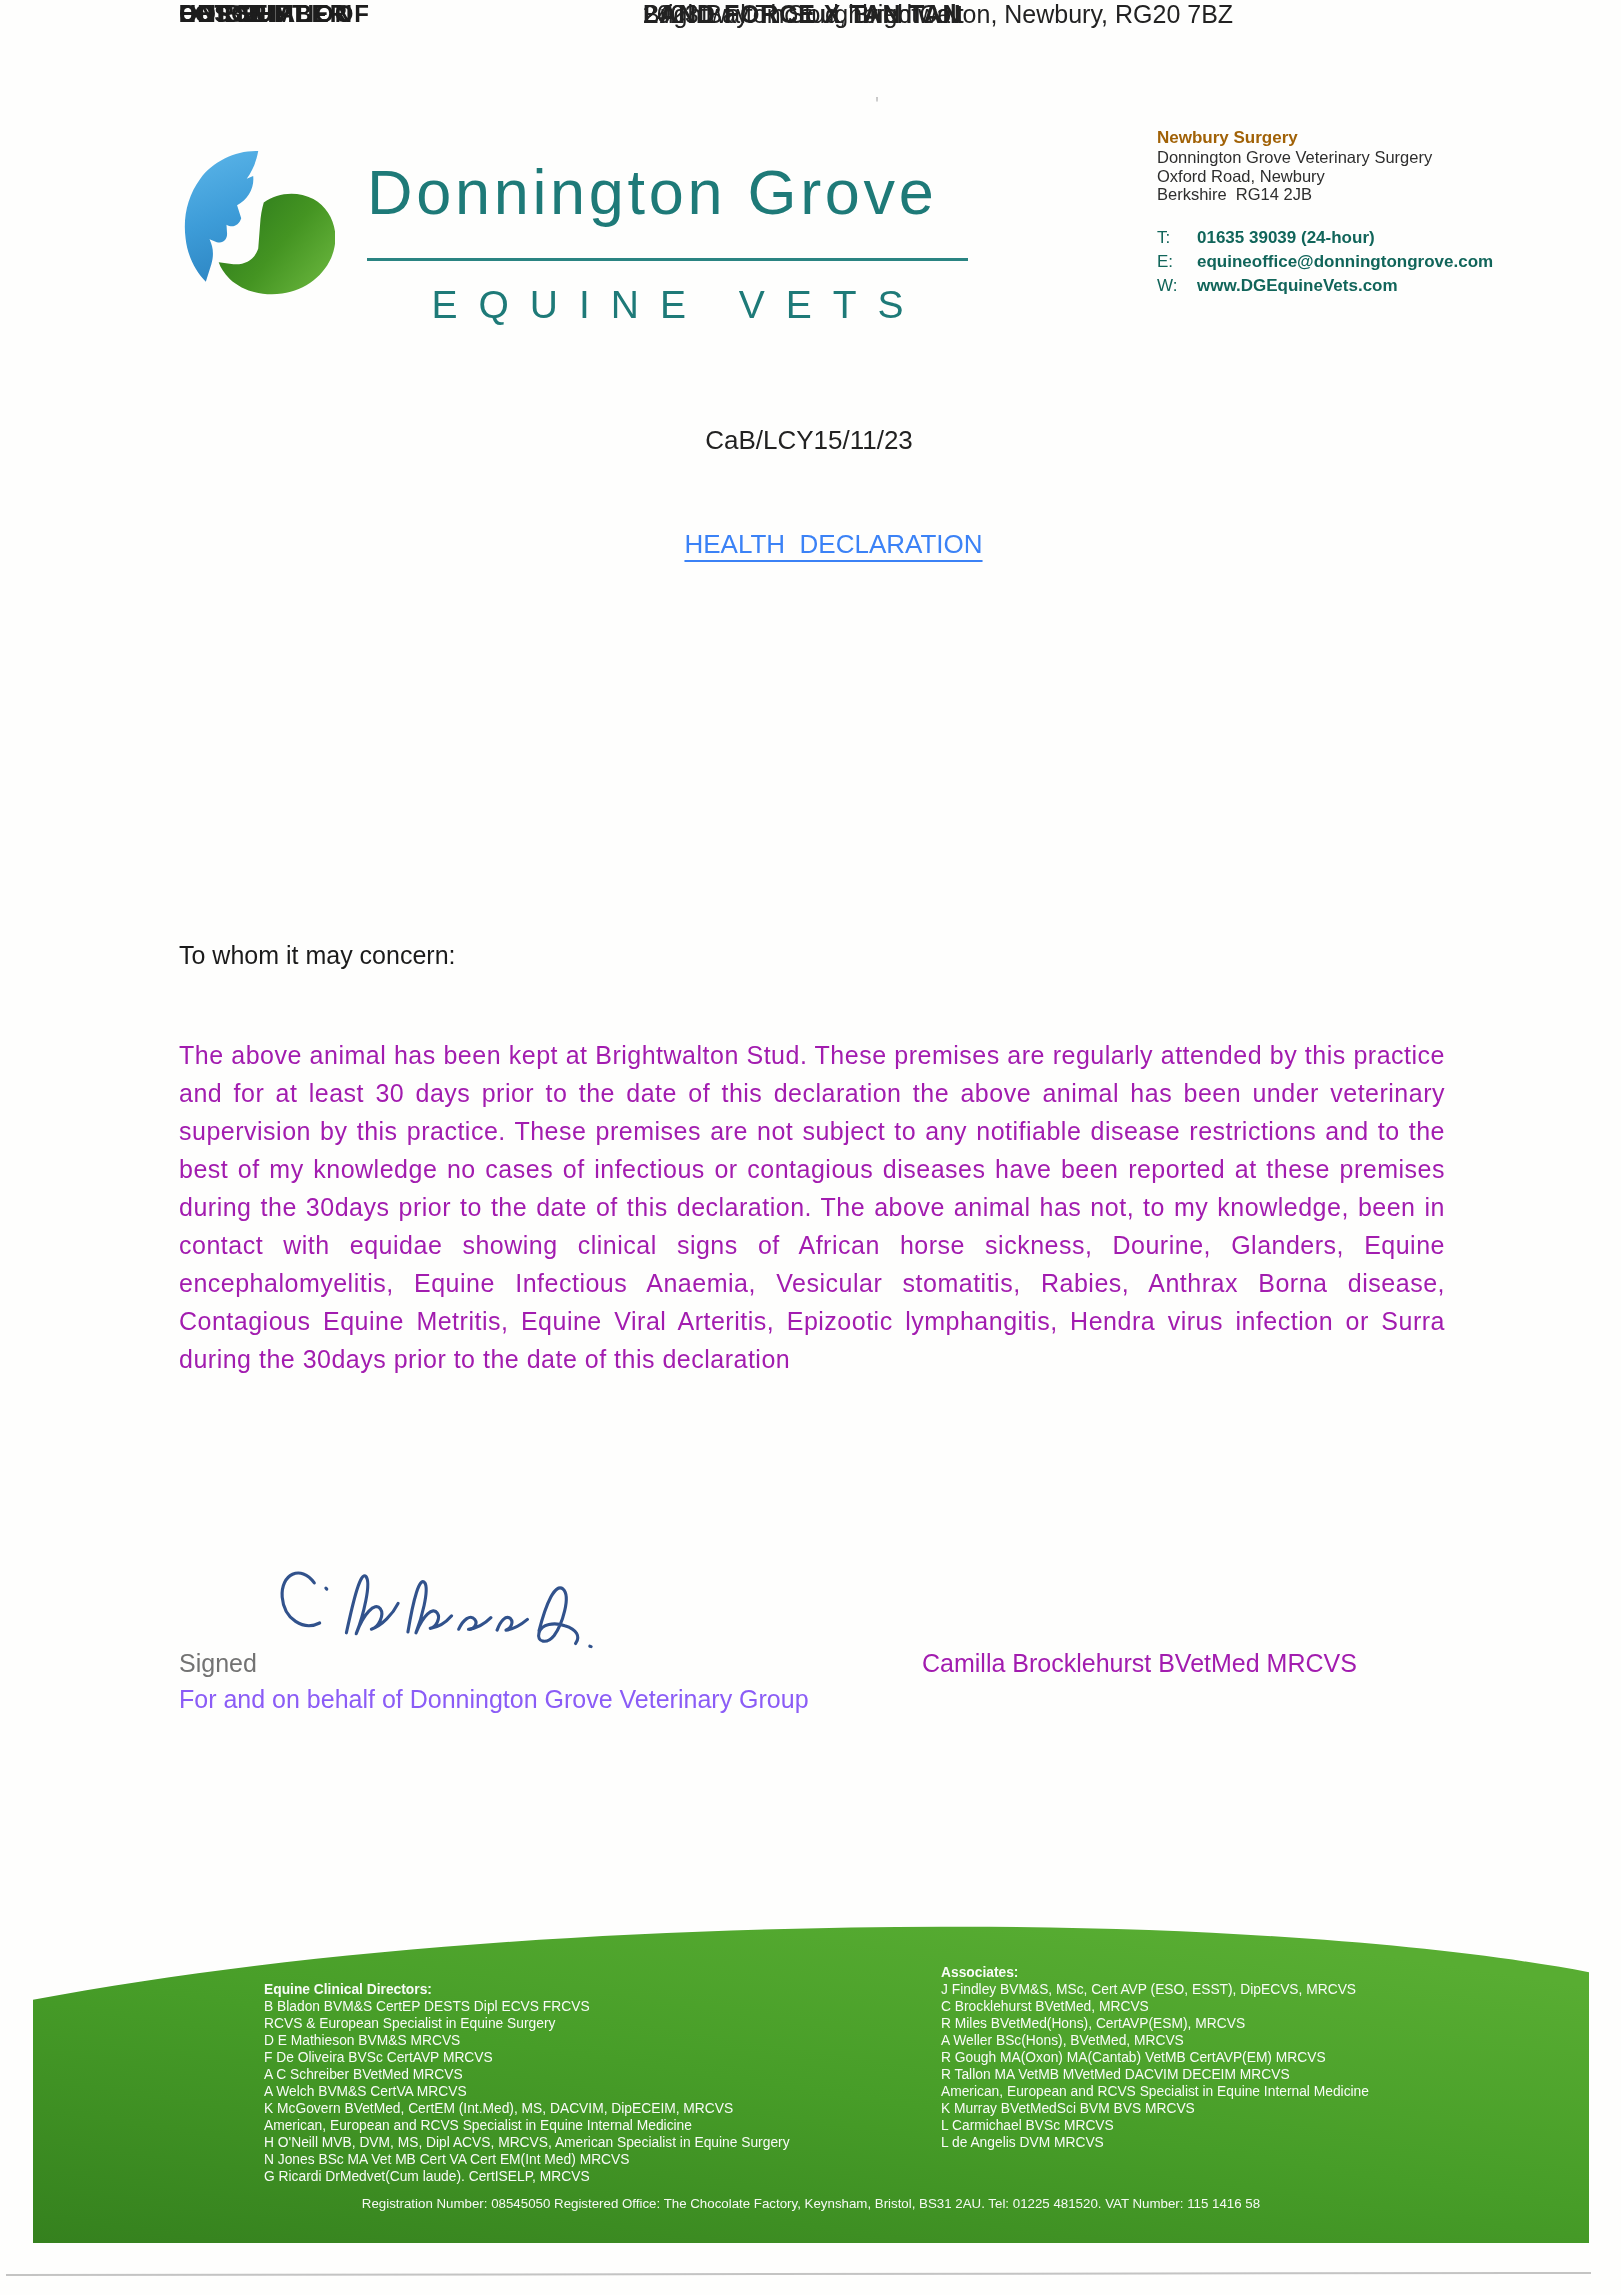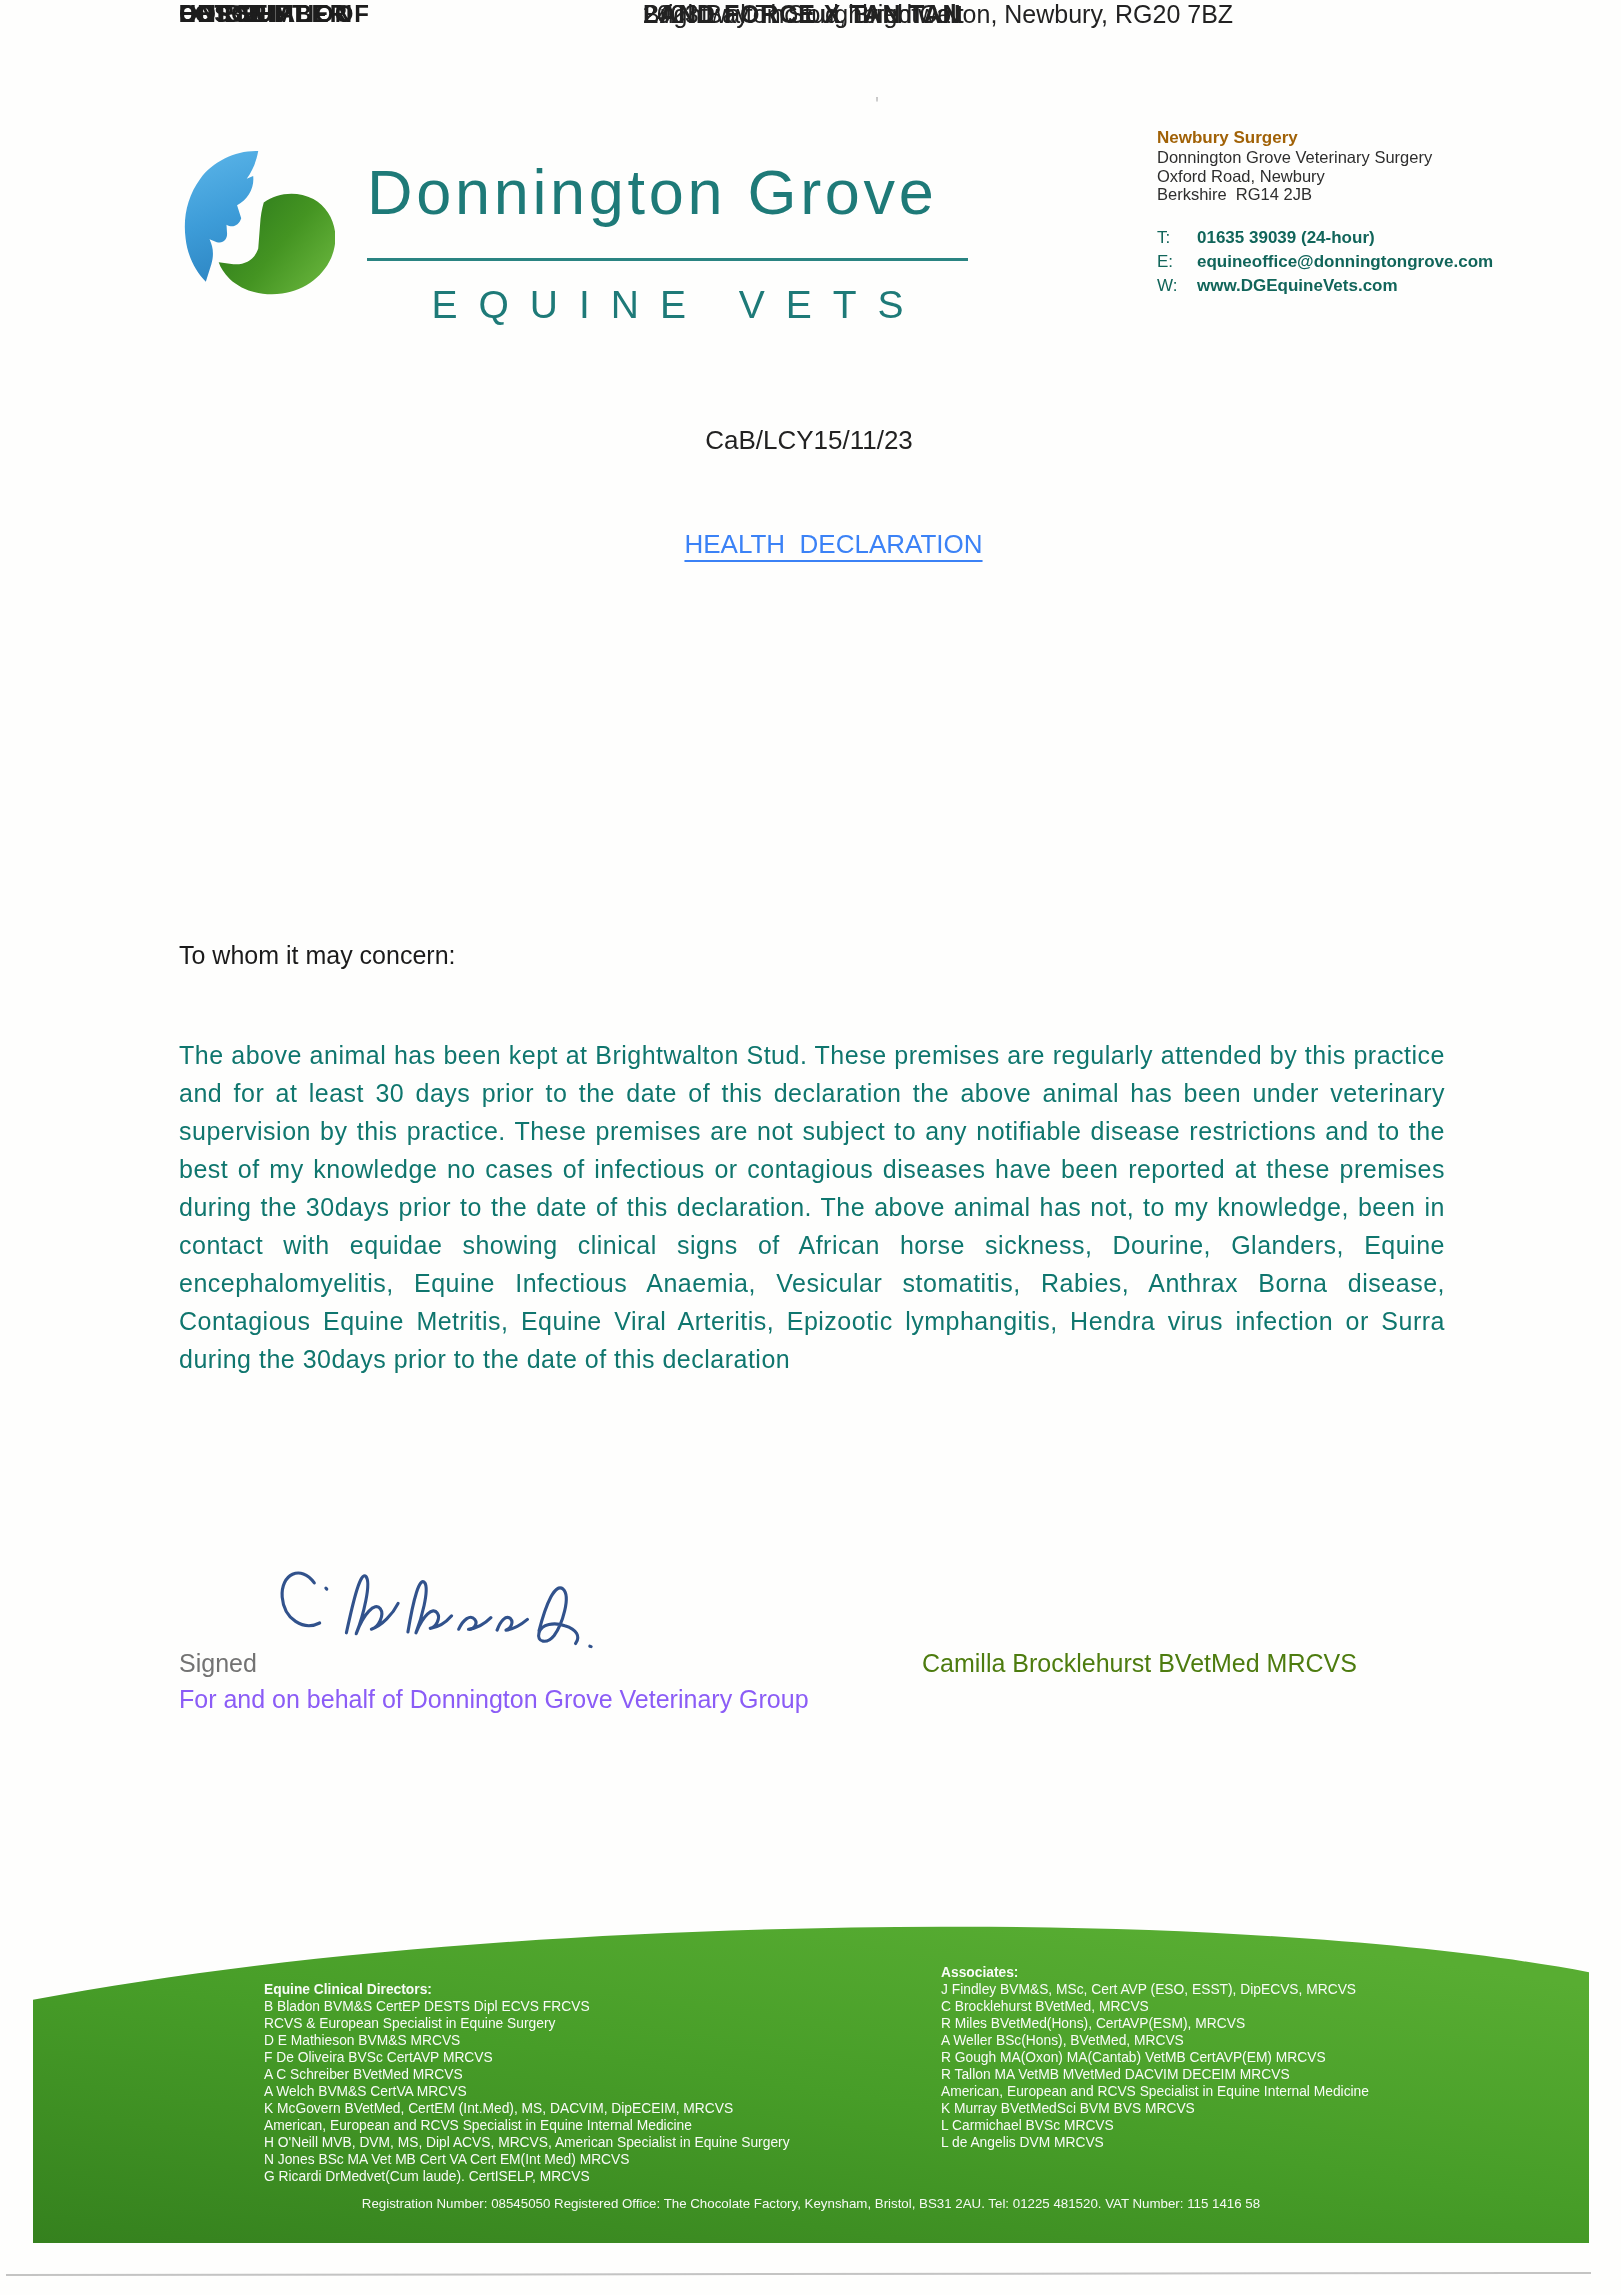--- a/index.html
+++ b/index.html
@@ -39,26 +39,26 @@
   
   .fields{position:absolute; left:0; top:0;}
   .field-row{position:absolute; left:179px; width:1331px; height:32px;}
   .field-label{position:absolute; left:0; font-size:24px; font-weight:700; color:#1d1d1d; letter-spacing:0.9px; white-space:nowrap;}
   .field-value{position:absolute; left:464px; font-size:25px; color:#222; white-space:nowrap;}
   .field-row:nth-of-type(1) .field-value{font-weight:700; letter-spacing:0.9px;}
   
   .salutation{position:absolute; left:179px; top:941px; font-size:25px; color:#1b1b1b;}
   .body-par{
     position:absolute; left:179px; top:1036px; width:1266px;
-    font-size:25px; line-height:38px; text-align:justify; letter-spacing:0.5px; color:#0f766e;
+    font-size:25px; line-height:38px; text-align:justify; letter-spacing:0.5px; color:#a21caf;
   }
   
   #signature-svg{position:absolute; left:256px; top:1557px; width:459px; height:107px;}
   .signed-label{position:absolute; left:179px; top:1649px; font-size:25px; color:#737373;}
-  .signatory{position:absolute; left:922px; top:1649px; font-size:25px; color:#4d7c0f; white-space:nowrap;}
+  .signatory{position:absolute; left:922px; top:1649px; font-size:25px; color:#a21caf; white-space:nowrap;}
   .on-behalf{position:absolute; left:179px; top:1685px; font-size:25px; color:#8b5cf6; white-space:nowrap;}
   
   #footer-shape{position:absolute; left:33px; top:1924px; width:1556px; height:319px;}
   .footer-col{position:absolute; font-size:13.8px; line-height:17px; color:rgba(255,255,255,.96); white-space:nowrap;}
   #directors-col{left:264px; top:1981px;}
   #associates-col{left:941px; top:1964px;}
   .footer-col .col-heading{font-weight:700;}
   .company-lines{
     position:absolute; left:33px; top:2194px; width:1556px; text-align:center;
     font-size:13.3px; line-height:20px; color:rgba(255,255,255,.95);

